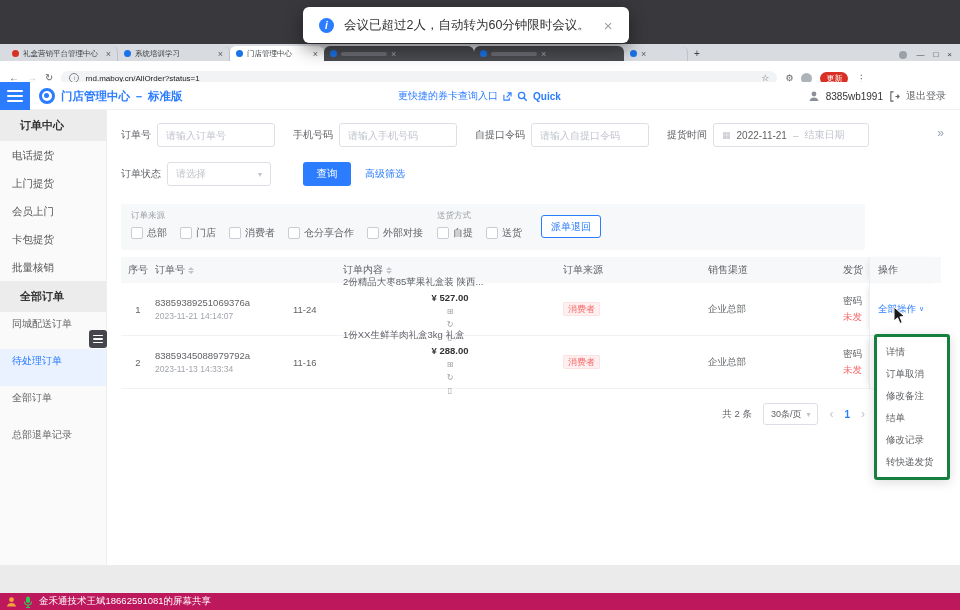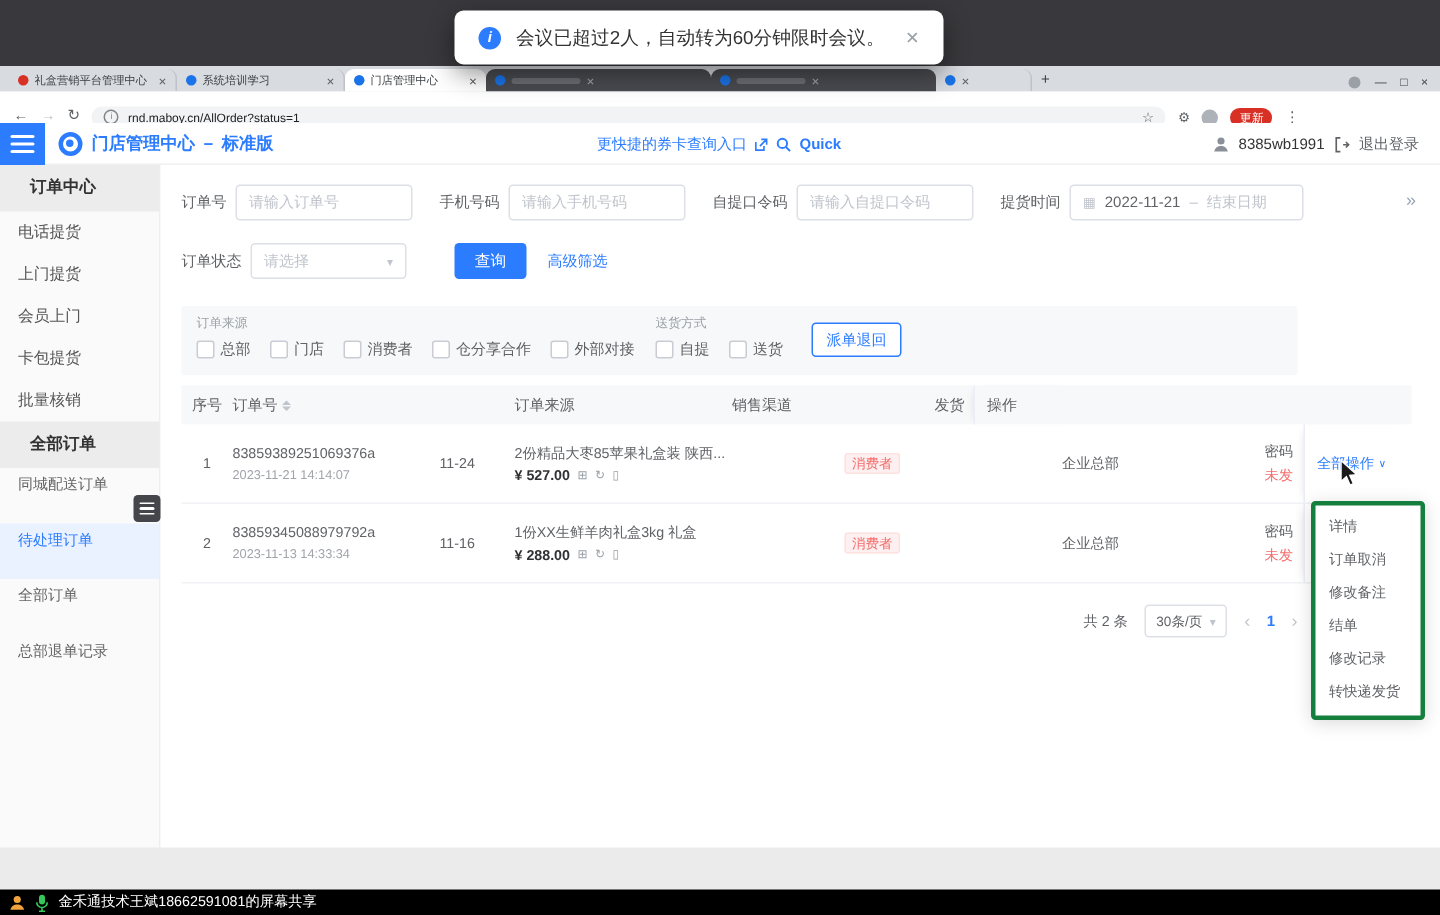--- a/index.html
+++ b/index.html
@@ -152,21 +152,21 @@
   .c-ship{width:26px;white-space:nowrap;overflow:hidden;padding-right:0;}
   .c-action{width:72px;border-left:1px solid #ebeef5;box-shadow:-4px 0 6px -4px rgba(0,0,0,.12);
             padding-left:8px;height:100%;display:flex;align-items:center;}
   .sort{display:inline-flex;flex-direction:column;margin-left:3px;vertical-align:middle;}
   .sort i{width:0;height:0;border:3px solid transparent;display:block;}
   .sort .up{border-bottom-color:#c0c4cc;margin-bottom:1px;}
   .sort .dn{border-top-color:#c0c4cc;}
   .ono{color:#606266;white-space:nowrap;overflow:hidden;}
   .otime{color:#a0a4ab;font-size:8.5px;margin-top:3px;}
   .cname{white-space:nowrap;overflow:hidden;text-overflow:ellipsis;}
-  .cline2{margin-top:3px;display:flex;align-items:center;gap:5px;}
+  .cline2{margin-top:3px;display:flex;align-items:center;gap:5px;flex-direction:column;}
   .price{font-weight:bold;color:#303133;}
   .mini{color:#9aa0a6;font-size:8px;line-height:1;}
   .mini-1::after{content:"⊞";}
   .mini-2::after{content:"↻";}
   .mini-3::after{content:"▯";}
   .tag-red{color:#f56c6c;background:#fef0f0;border:1px solid #fde2e2;border-radius:2px;
            padding:1px 4px;font-size:9px;white-space:nowrap;}
   .ship1{color:#606266;}
   .ship2{color:#f56c6c;margin-top:3px;}
   .op-link{color:#2b7cff;cursor:pointer;white-space:nowrap;}
@@ -184,21 +184,21 @@
 
   
   .opmenu{position:absolute;left:874px;top:334px;width:70px;background:#fff;border:3px solid #15803d;
           border-radius:3px;box-shadow:0 2px 12px rgba(0,0,0,.15);padding:4px 0;z-index:45;}
   .opitem{height:22px;line-height:22px;padding:0 9px;font-size:9.5px;color:#606266;
           white-space:nowrap;cursor:pointer;}
 
   .cursor{position:absolute;left:893px;top:306px;z-index:60;}
 
   
-  .sharebar{position:absolute;left:0;top:593px;width:960px;height:17px;background:#000000;
+  .sharebar{position:absolute;left:0;top:593px;width:960px;height:17px;background:#be185d;
             display:flex;align-items:center;gap:6px;padding:0 6px;box-sizing:border-box;}
   .share-text{color:#fff;font-size:9.5px;white-space:nowrap;}
 </style>
 </head>
 <body>
 
 <div class="stage">
 
   <div class="top-dark"></div>
   <div class="toast">
@@ -395,20 +395,26 @@
     <div class="tbl">
       <div class="thead">
         <div class="c c-idx">序号</div>
         <div class="c c-order">
           <span>订单号</span><span class="sort">
               <i class="up"></i>
               <i class="dn"></i>
             </span>
         </div>
         <div class="c c-date"></div>
+        <div class="c c-content">
+          <span>订单内容</span><span class="sort">
+              <i class="up"></i>
+              <i class="dn"></i>
+            </span>
+        </div>
         <div class="c c-source">订单来源</div>
         <div class="c c-channel">销售渠道</div>
         <div class="c c-ship">发货</div>
         <div class="c c-action">操作</div>
       </div>
 
       <div class="trow">
         <div class="c c-idx">1</div>
         <div class="c c-order">
           <div class="ono">83859389251069376a</div>

